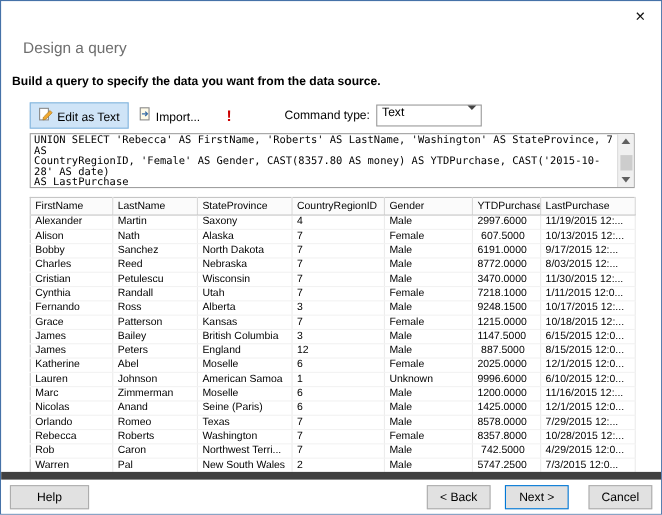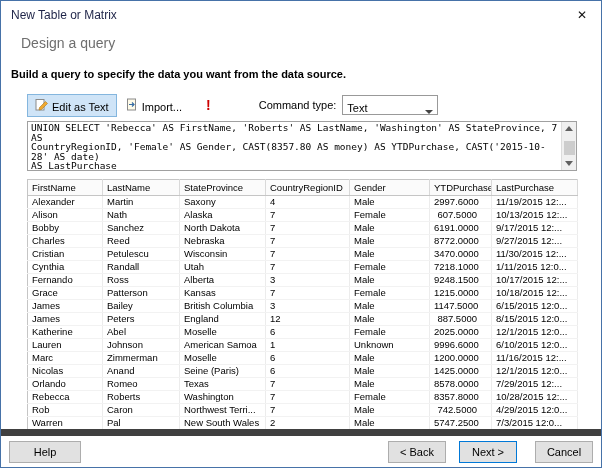--- a/index.html
+++ b/index.html
@@ -16,21 +16,21 @@
   .subtitle { margin:17px 0 0 10px; font-size:11px; color:#000;font-weight:bold; }
 
   .toolbar { margin:13px 0 0 26px; height:24px; display:flex; align-items:center; }
   .tbtn { display:flex; align-items:flex-end; gap:4px; font-size:11px; color:#000;
           padding:3px 7px; border:1px solid transparent; background:transparent; font-family:inherit; }
   .tbtn.toggled { background:#cfe4f7; border-color:#84b6de; }
   .run-btn { font-size:14px; font-weight:bold; color:#cc0000; background:none; border:none;
              padding:0 6px; margin-left:10px; font-family:inherit; }
   .cmd-label { font-size:11px; margin-left:42px; color:#000; }
   .combo { width:96px; height:20px; border:1px solid #999; background:#fff; margin-left:6px;
-           display:flex; align-items:flex-end; font-size:11px; padding:0 4px; }
+           display:flex; align-items:flex-start; font-size:11px; padding:0 4px; }
   .combo-arrow { margin-left:auto; width:0; height:0; border-left:4px solid transparent;
                  border-right:4px solid transparent; border-top:4px solid #444; }
 
   .querybox { margin:4px 0 0 26px; width:550px; height:50px; border:1px solid #a0a0a0;
               background:#fff; display:flex; }
   .query-text { flex:1; font-family:"DejaVu Sans Mono",monospace; font-size:9.5px; line-height:9.6px;
                 white-space:pre-wrap; padding:1px 3px; color:#000; overflow:hidden; }
   .vscroll { width:15px; background:#f0f0f0; border-left:1px solid #dcdcdc;
              display:flex; flex-direction:column; align-items:center; }
   .varrow-up, .varrow-down { width:0; height:0; border-left:4px solid transparent;
@@ -58,21 +58,20 @@
   .btn.primary { border:1px solid #0078d7; }
   .btn-group { margin-left:auto; display:flex; gap:13px; align-items:center; }
   .btn.cancel { margin-left:5px; }
 </style>
 </head>
 <body>
 
 <div class="window">
 
   <div class="titlebar">
-    <span class="win-title">New Table or Matrix</span>
     <span class="close-btn">✕</span>
   </div>
 
   <div class="heading">Design a query</div>
   <div class="subtitle">Build a query to specify the data you want from the data source.</div>
 
   <div class="toolbar">
     <button class="tbtn toggled">
       <span>
         <svg width="13" height="13" viewBox="0 0 13 13">
@@ -162,21 +161,21 @@
           <td class="num">6191.0000</td>
           <td>9/17/2015 12:...</td>
         </tr>
         <tr>
           <td>Charles</td>
           <td>Reed</td>
           <td>Nebraska</td>
           <td>7</td>
           <td>Male</td>
           <td class="num">8772.0000</td>
-          <td>9/27/2015 12:...</td>
+          <td>8/03/2015 12:...</td>
         </tr>
         <tr>
           <td>Cristian</td>
           <td>Petulescu</td>
           <td>Wisconsin</td>
           <td>7</td>
           <td>Male</td>
           <td class="num">3470.0000</td>
           <td>11/30/2015 12:...</td>
         </tr>

